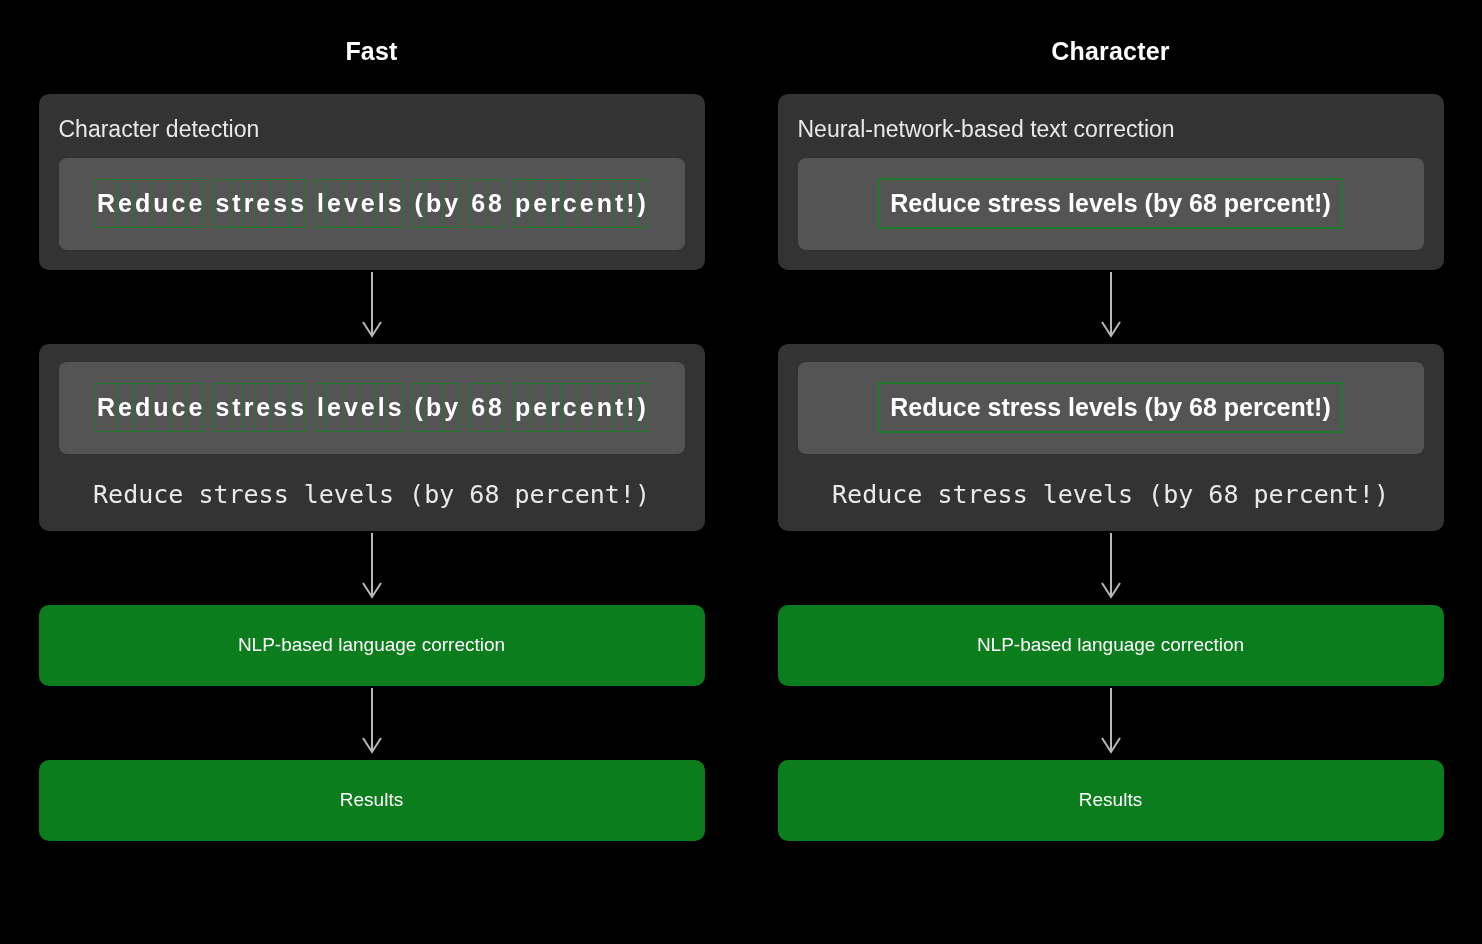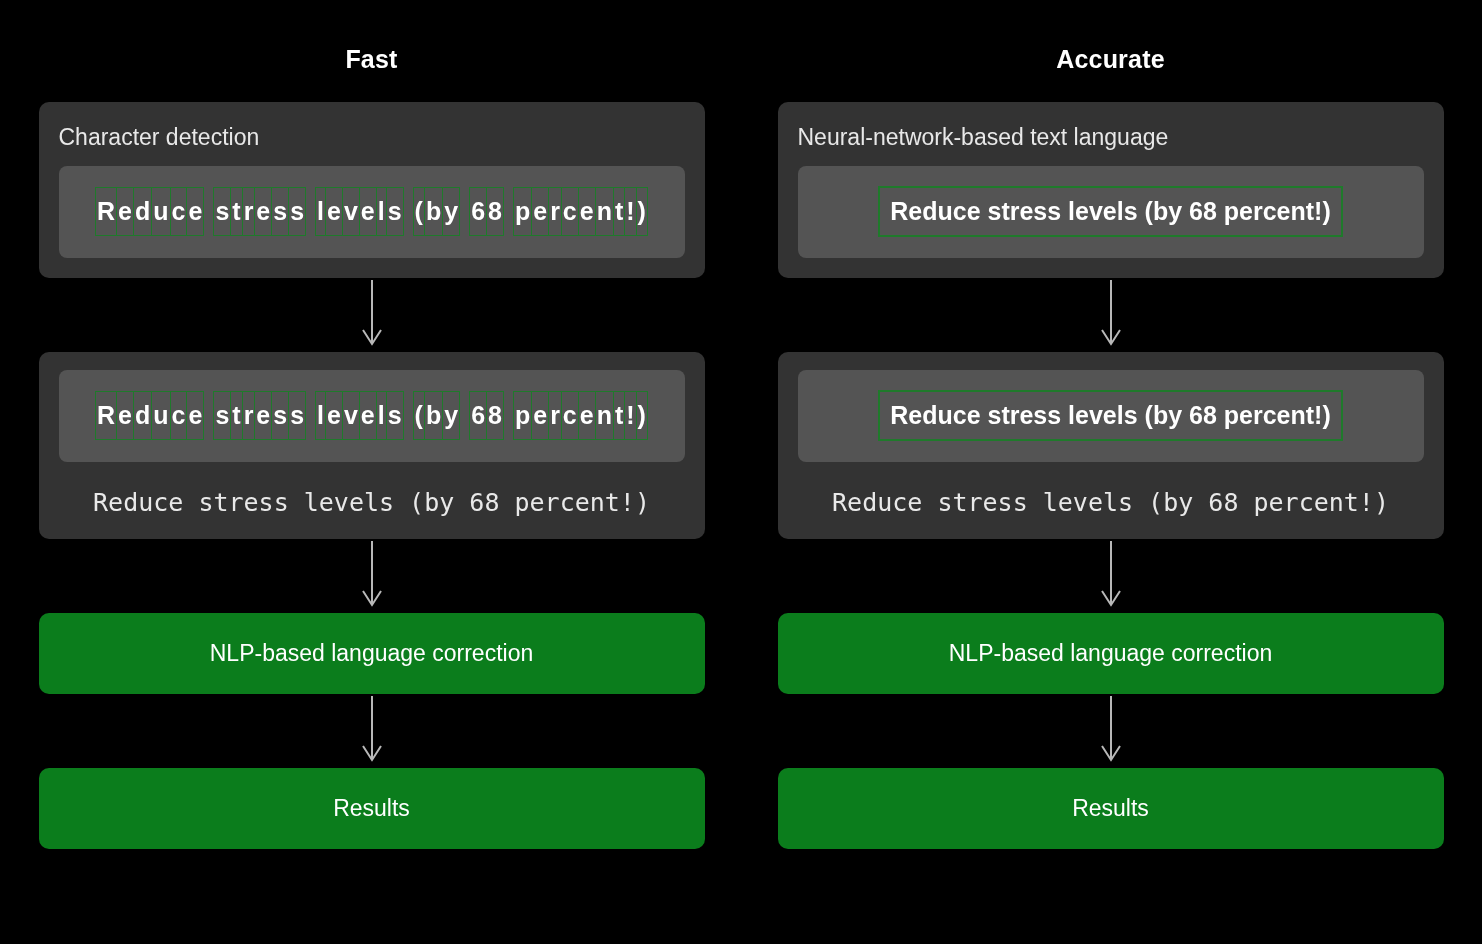--- a/index.html
+++ b/index.html
@@ -15,21 +15,21 @@
     position: relative;
   }
 
   .diagram {
     position: absolute;
     inset: 0;
     display: flex;
     flex-direction: row;
     justify-content: center;
     gap: 73px;
-    padding: 16px;
+    padding: 8px;
   }
 
   .column {
     width: 666px;
     display: flex;
     flex-direction: column;
     align-items: stretch;
   }
 
   .col-title {
@@ -145,21 +145,21 @@
 
   
   .green-box {
     background: #0b7d1c;
     border-radius: 10px;
     height: 81px;
     display: flex;
     align-items: center;
     justify-content: center;
     color: #ffffff;
-    font-size: 23px;
+    font-size: 19px;
     box-sizing: border-box;
   }
 </style>
 </head>
 <body>
 
 <div class="diagram">
 
   <div class="column">
 
@@ -204,24 +204,24 @@
       </svg>
     </div>
 
     <div class="green-box">
       <span>Results</span>
     </div>
   </div>
 
   <div class="column">
 
-    <div class="col-title">Accurate</div>
-
-    <div class="card">
-      <div class="card-title">Neural-network-based text language</div>
+    <div class="col-title">Character</div>
+
+    <div class="card">
+      <div class="card-title">Neural-network-based text correction</div>
       <div class="img-panel">
         <div class="ocr-line"><span class="linebox">Reduce stress levels (by 68 percent!)</span></div>
       </div>
     </div>
 
     <div class="arrow">
       <svg width="24" height="70" viewBox="0 0 24 70">
         <line x1="12" y1="0" x2="12" y2="62" stroke="#b8b8b8" stroke-width="2"></line>
         <polyline points="3,50 12,64 21,50" fill="none" stroke="#b8b8b8" stroke-width="2"></polyline>
       </svg>

